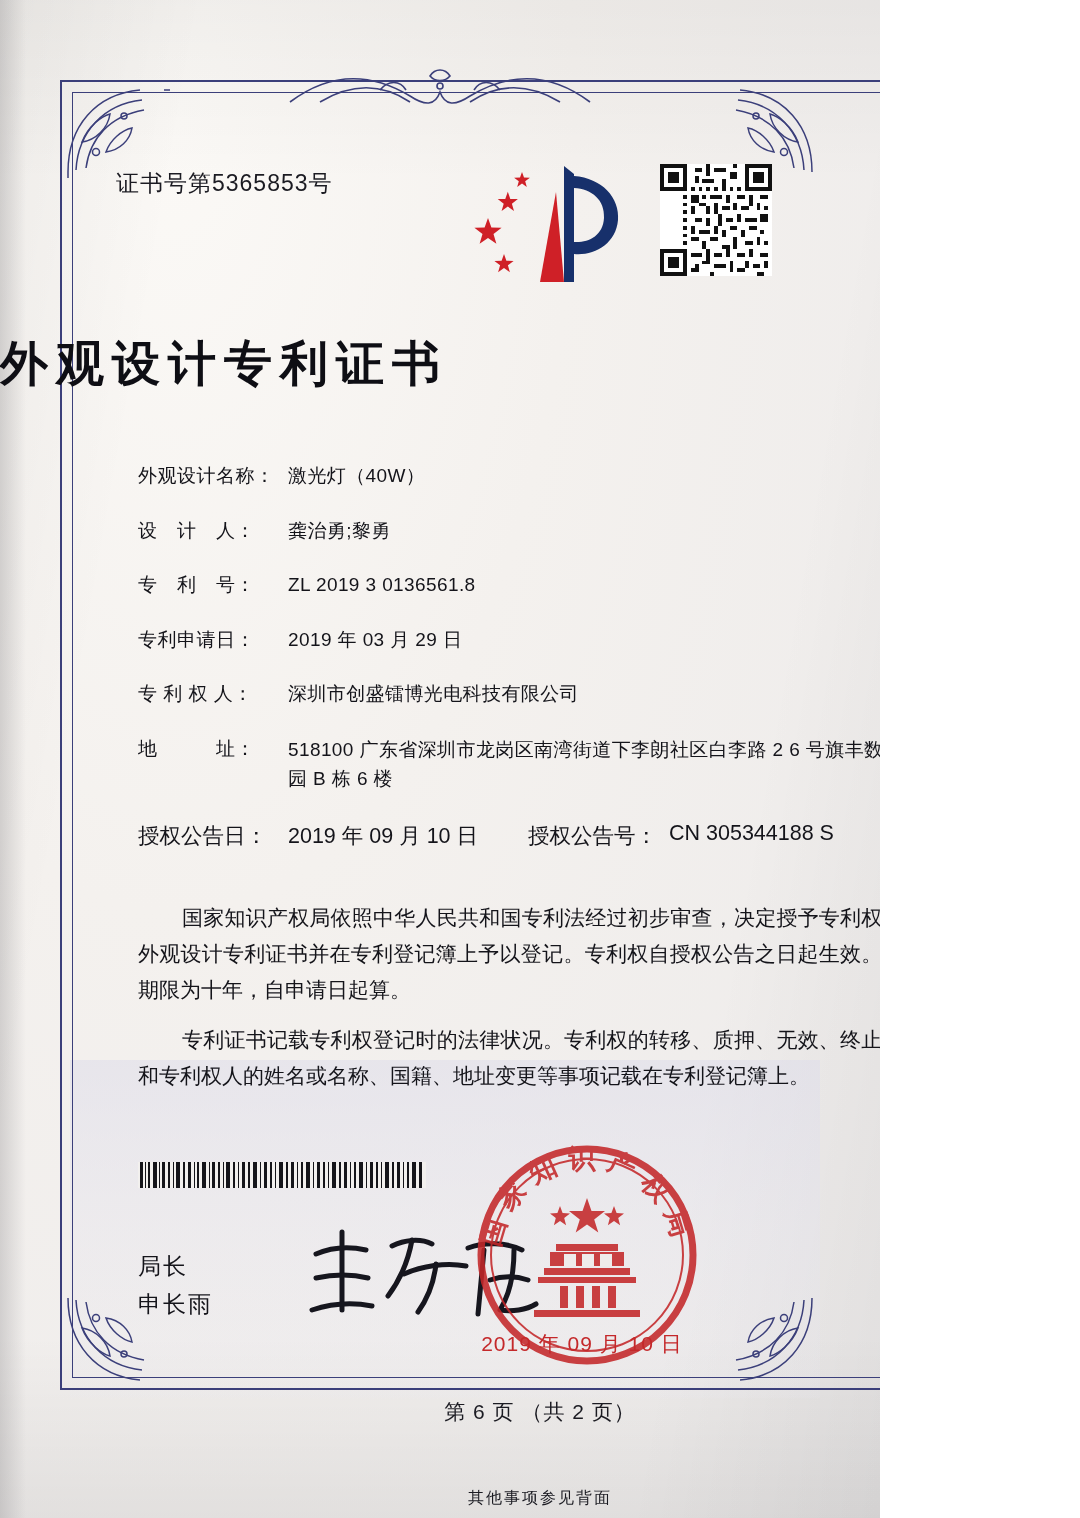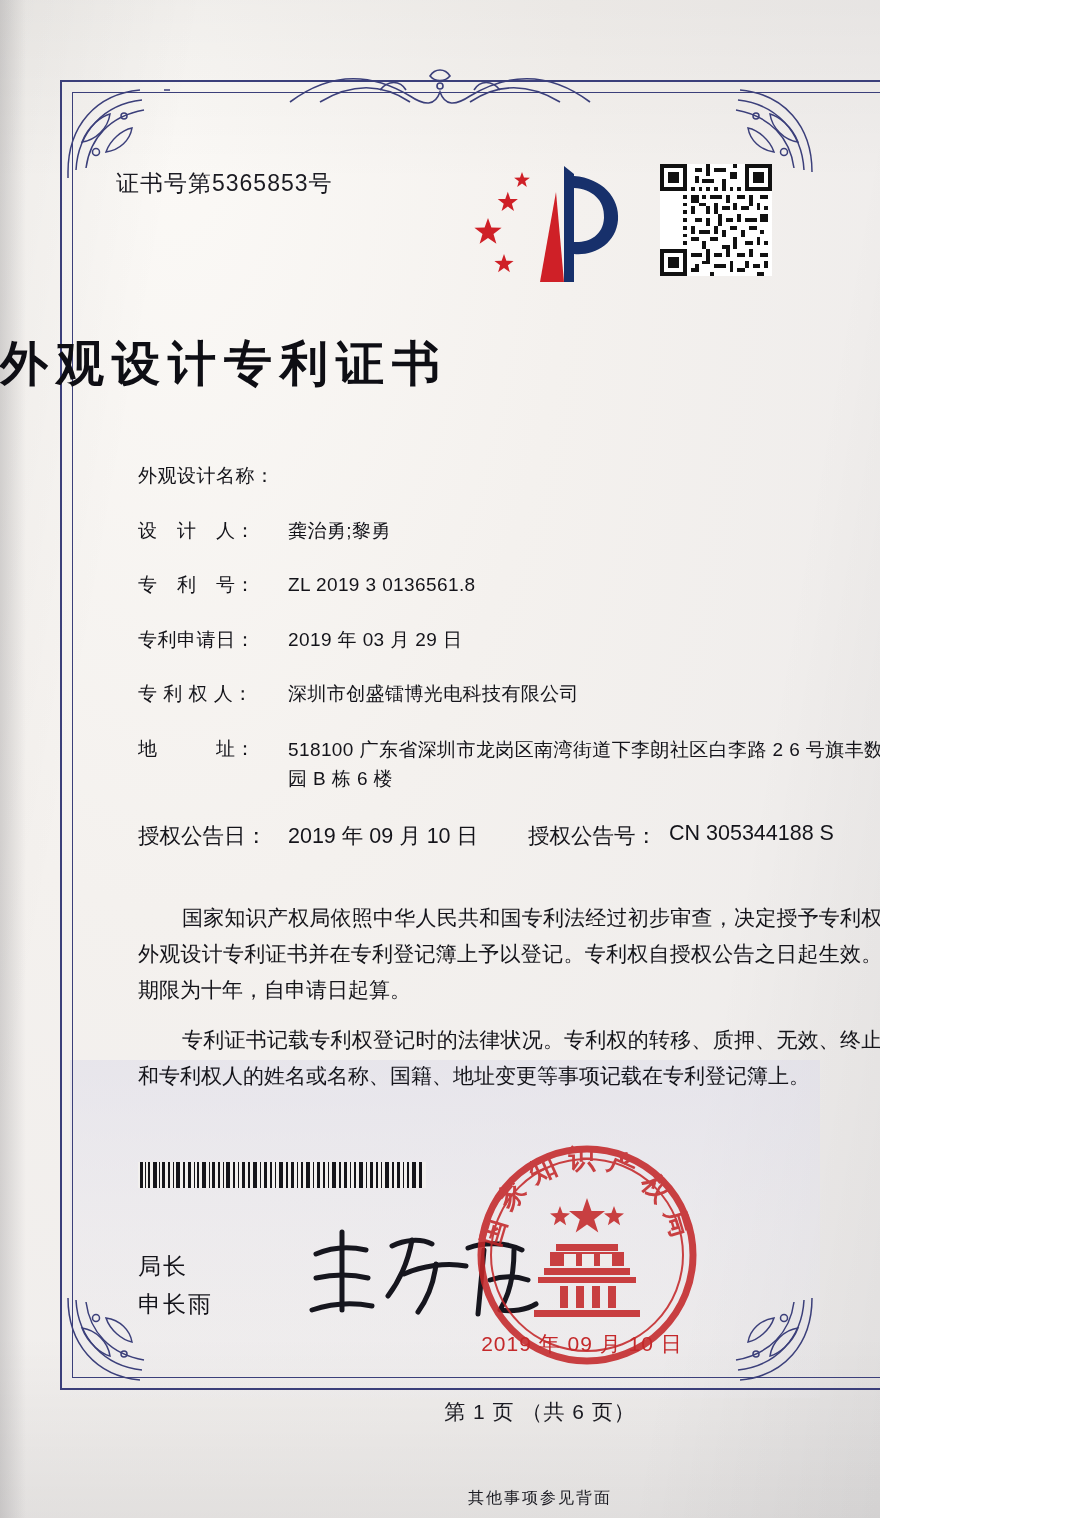--- a/index.html
+++ b/index.html
@@ -457,20 +457,21 @@
       <rect x="25" y="28" width="2" height="1"></rect>
     </g>
   </svg>
 
   <div class="doc-title">外观设计专利证书</div>
 
   <div class="fields">
 
     <div class="field-row">
       <div class="field-label">外观设计名称：</div>
+      <div class="field-value">激光灯（40W）</div>
     </div>
 
     <div class="field-row">
       <div class="field-label">设　计　人：</div>
       <div class="field-value">龚治勇;黎勇</div>
     </div>
 
     <div class="field-row">
       <div class="field-label">专　利　号：</div>
       <div class="field-value">ZL 2019 3 0136561.8</div>
@@ -620,17 +621,17 @@
       </g>
 
       <text font-family="'DejaVu Serif','Liberation Serif',serif" font-size="27" font-weight="bold" fill="#c4282a" letter-spacing="10">
         <textPath href="#sealArcTop" startOffset="50%" text-anchor="middle">国家知识产权局</textPath>
       </text>
     </g>
   </svg>
 
   <div class="seal-date">2019 年 09 月 10 日</div>
 
-  <div class="page-indicator">第 1 页 （共 6 页）</div>
+  <div class="page-indicator">第 6 页 （共 2 页）</div>
 
   <div class="back-note">其他事项参见背面</div>
 
 </div>
 
 </body></html>

